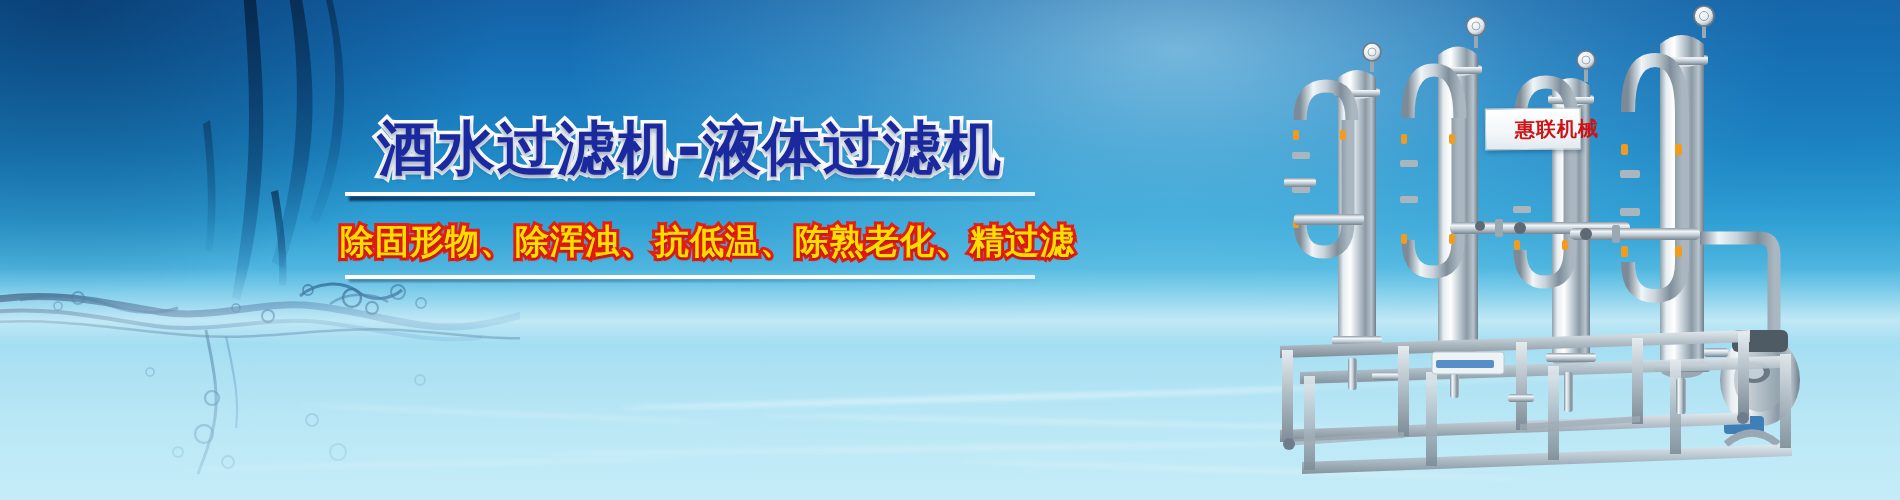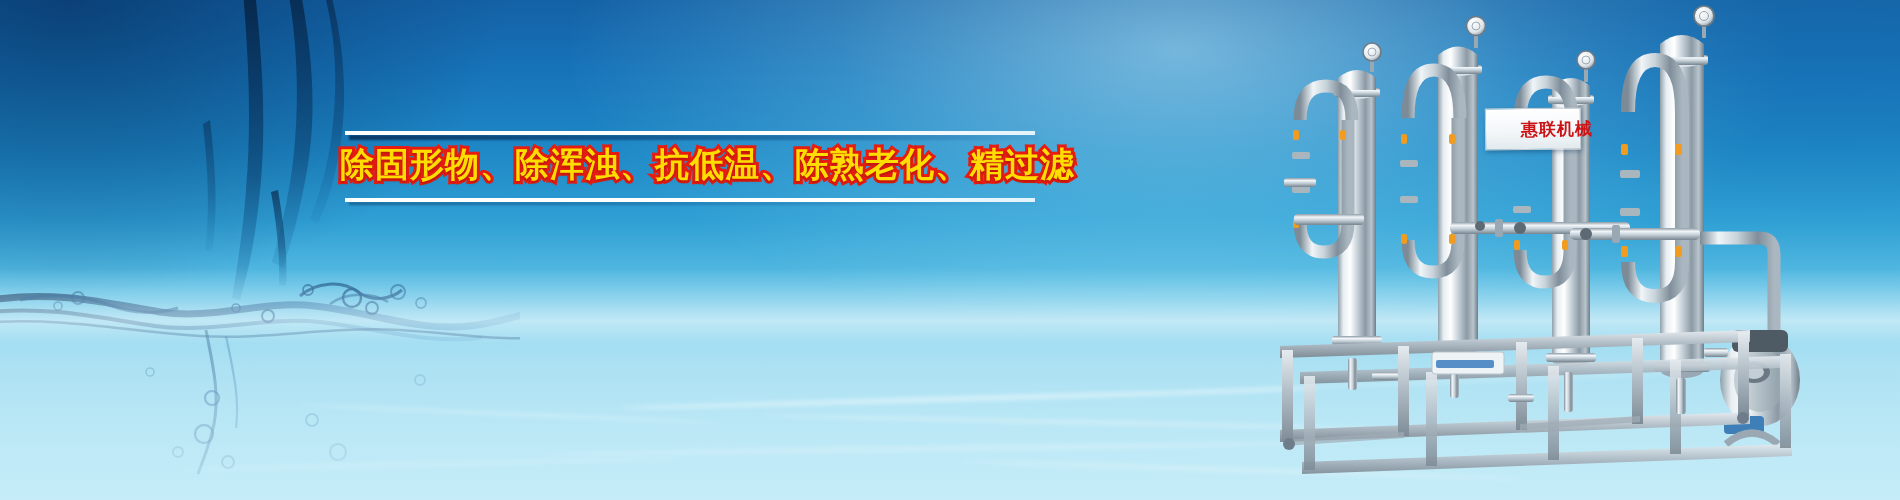--- a/index.html
+++ b/index.html
@@ -90,21 +90,21 @@
   .divider .shadow {
     position:absolute; left:4px; top:4px; width:100%; height:5px;
     background:linear-gradient(90deg, rgba(7,44,86,0.85) 0%, rgba(12,70,125,0.55) 55%, rgba(40,120,175,0.10) 100%);
     filter:blur(1px);
   }
   .divider.thin { height:6px; margin-top:10px; }
   .divider.thin .line { height:4px; }
   .divider.thin .shadow { top:4px; height:3px; opacity:.55; }
 
   .subline {
-    margin-top:2px;
+    margin-top:18px;
     font-family:"DejaVu Sans","Liberation Sans",sans-serif;
     font-size:34px; font-weight:bold; letter-spacing:1px;
     color:#ffdd00;
     -webkit-text-stroke:6px #e81d12;
     paint-order: stroke fill;
     text-shadow: 0 2px 3px rgba(90,10,0,0.35);
     white-space:nowrap;
   }
 
   .tagline {
@@ -125,21 +125,21 @@
     position:absolute; left:1485px; top:108px;
     width:96px; height:42px;
     background:linear-gradient(180deg,#ffffff 0%,#f2f6f8 60%,#e2eaee 100%);
     border:1px solid #c4ced4;
     display:flex; align-items:center; justify-content:center;
     box-shadow: 1px 2px 4px rgba(0,40,80,0.35);
     transform: rotate(-0.6deg);
   }
   .brand-sign span {
     font-family:"DejaVu Sans","Liberation Sans",sans-serif;
-    color:#cc1417; font-size:17px; font-weight:bold; letter-spacing:1px;
+    color:#cc1417; font-size:20px; font-weight:bold; letter-spacing:1px;
     white-space:nowrap;
     margin-left:48px;
   }
 </style>
 </head>
 <body>
 
 <div class="banner">
 
   <div class="vignette-tl"></div>
@@ -201,20 +201,21 @@
   <div class="water-bottom"></div>
   <div class="ripple r1"></div>
   <div class="ripple r2"></div>
   <div class="ripple r3"></div>
   <div class="ripple r4"></div>
   <div class="ripple r5"></div>
   <div class="ripple r6"></div>
   <div class="ripple r7"></div>
 
   <div class="text-block">
+    <div class="headline">酒水过滤机-液体过滤机</div>
 
     <div class="divider">
       <div class="shadow"></div>
       <div class="line"></div>
     </div>
 
     <div class="subline">除固形物、除浑浊、抗低温、陈熟老化、精过滤</div>
 
     <div class="divider thin">
       <div class="shadow"></div>

